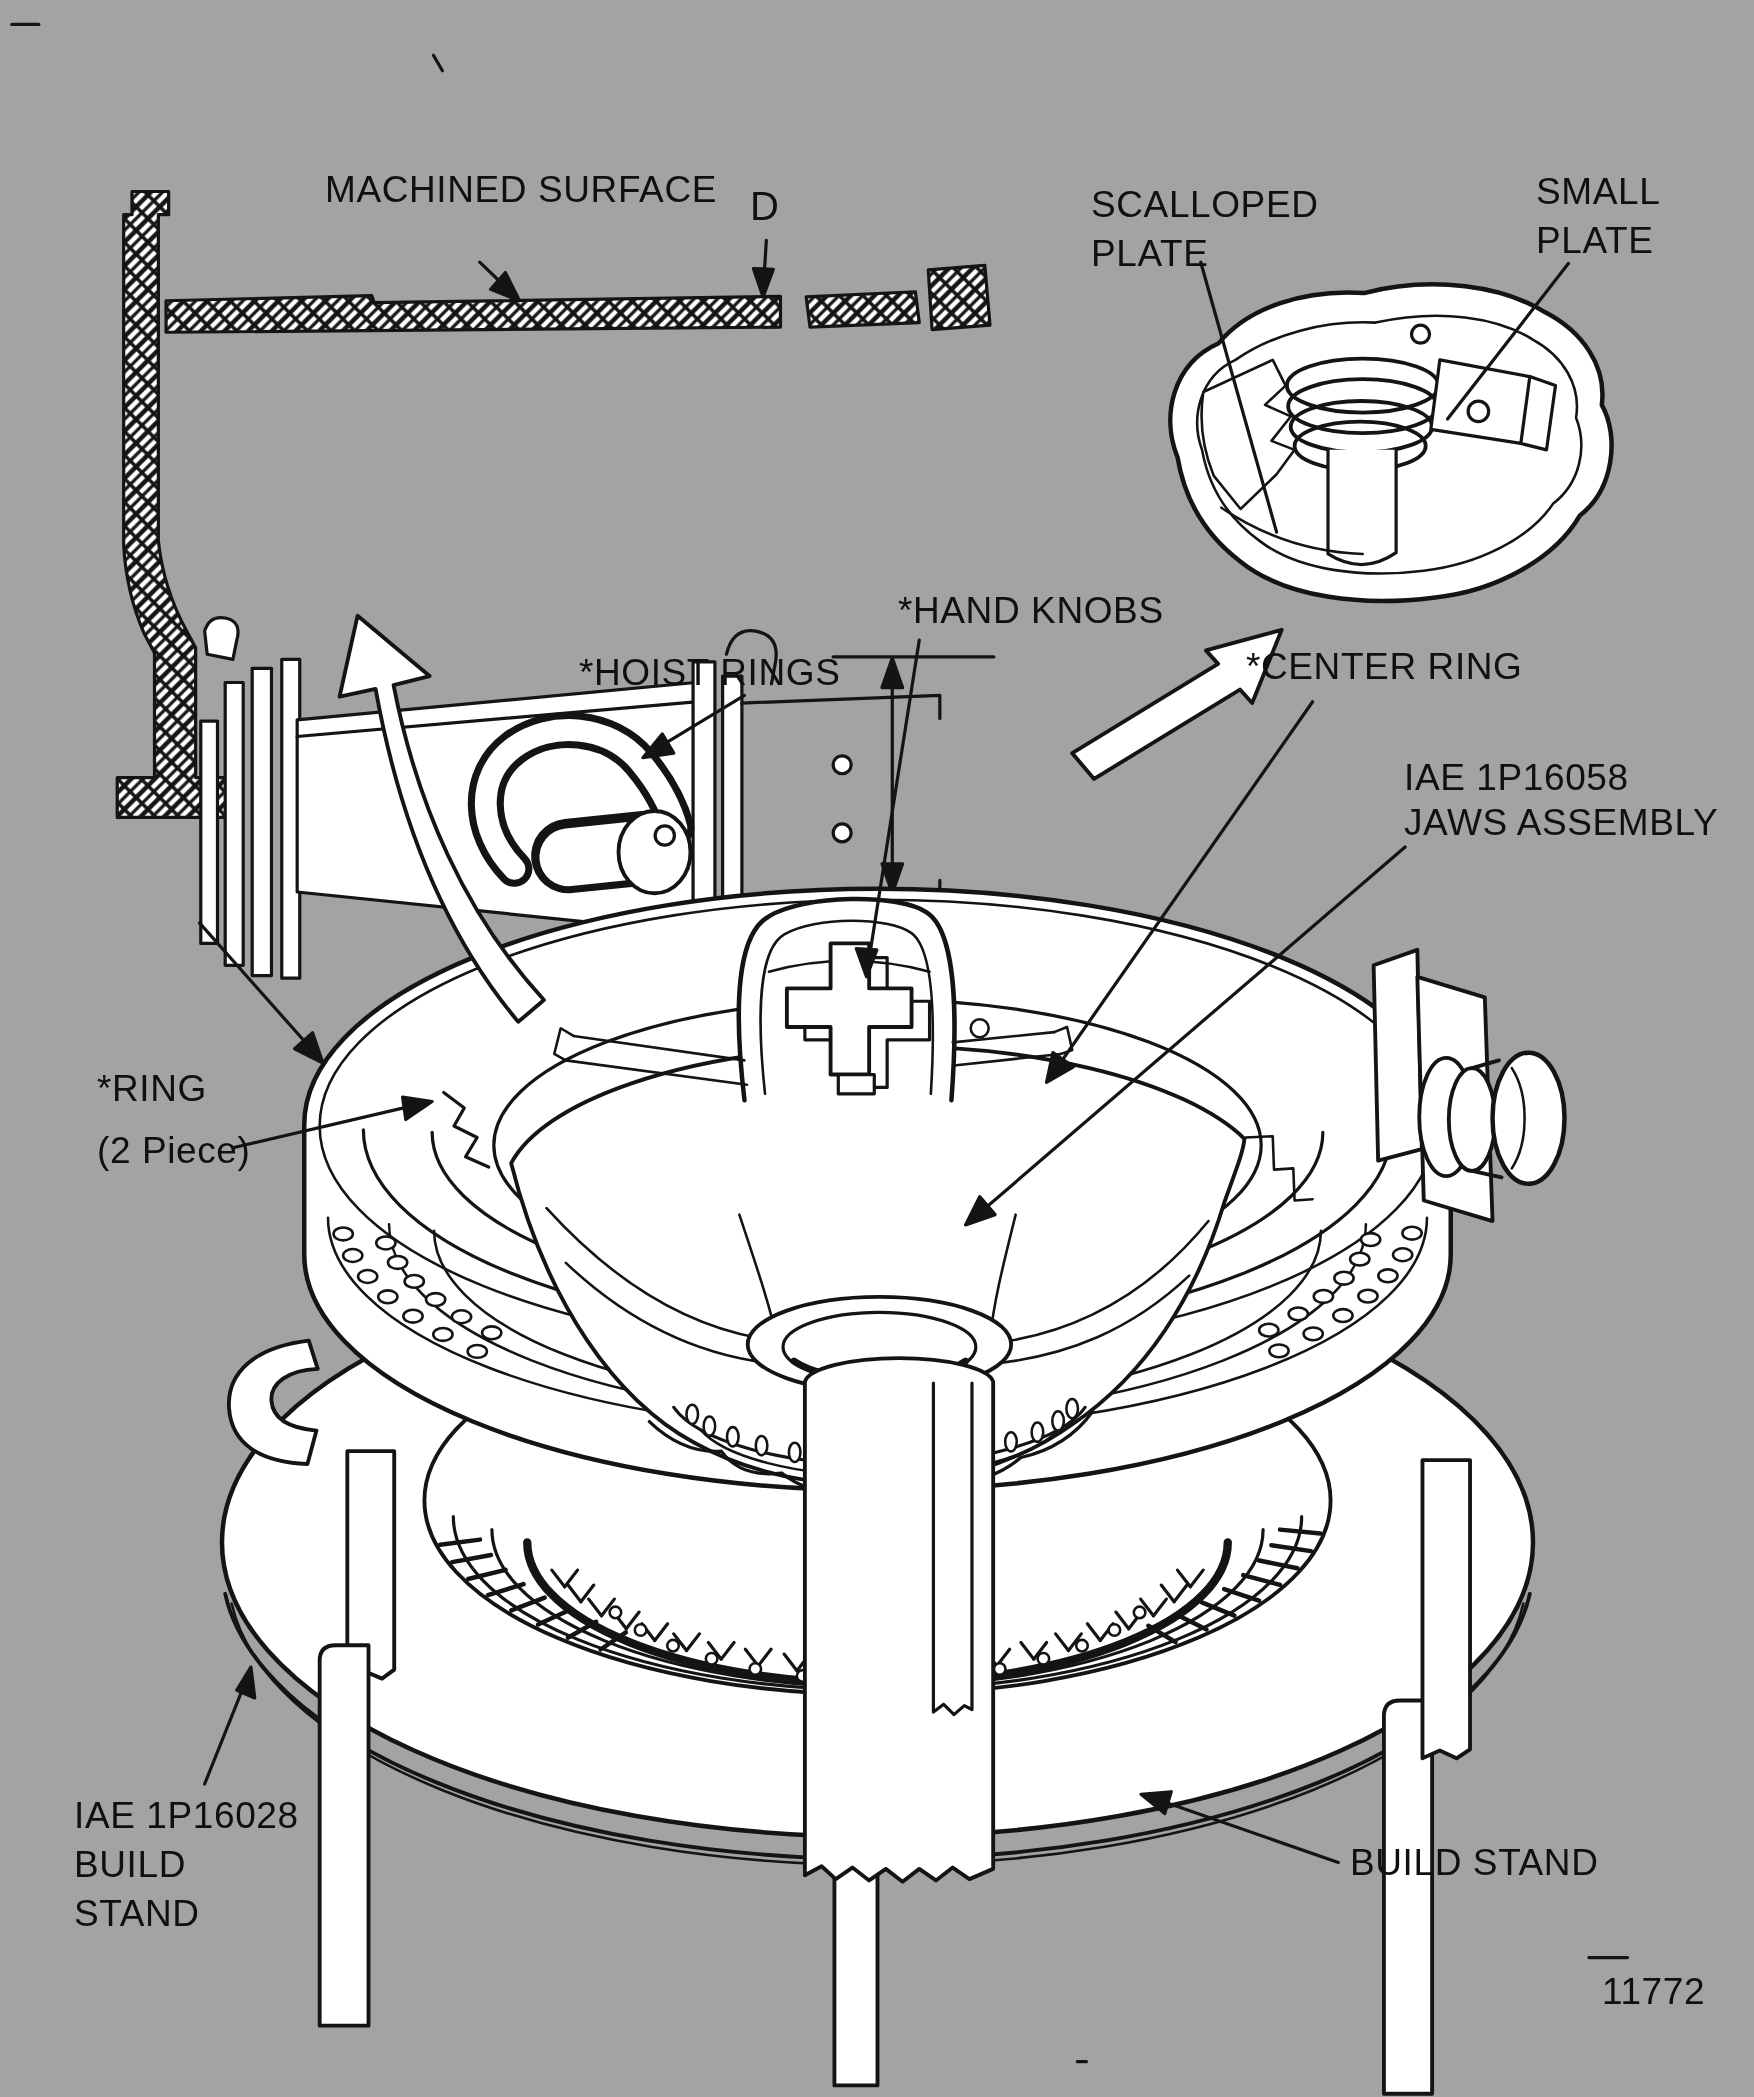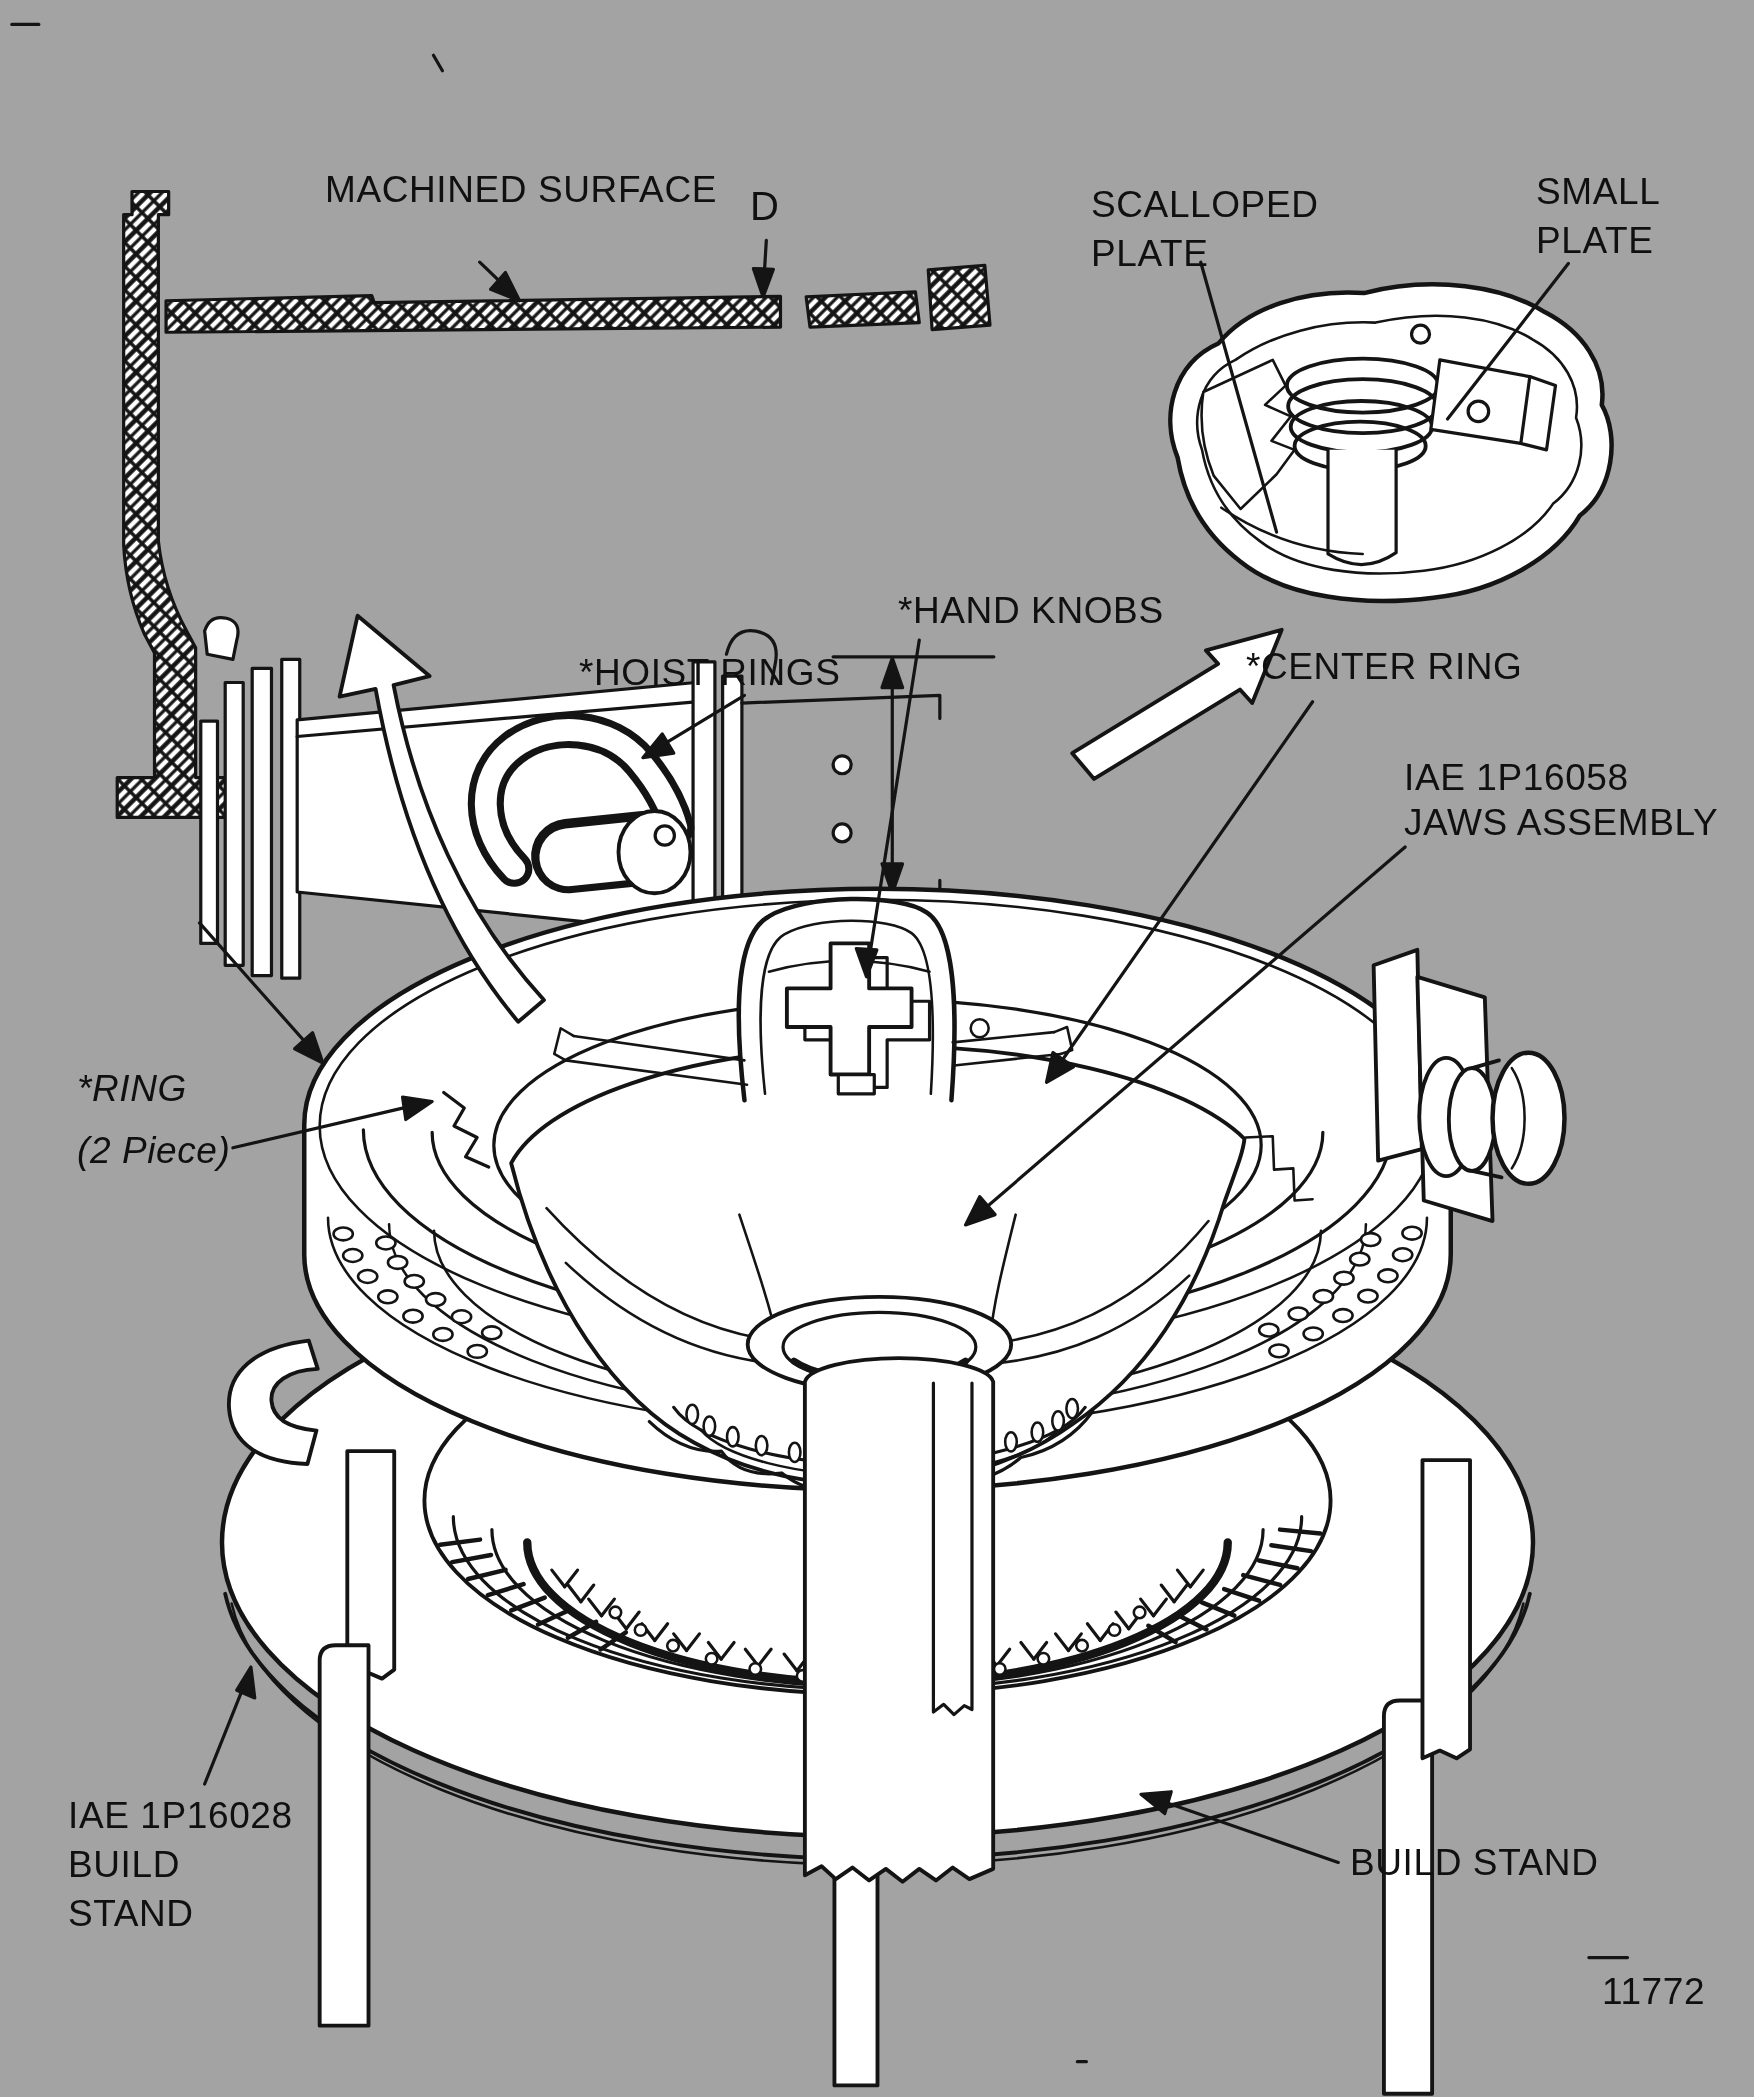--- a/index.html
+++ b/index.html
@@ -10,22 +10,22 @@
   .lbl div{white-space:nowrap;}
   #lbl-machined{left:325px;top:168px;}
   #lbl-d{left:750px;top:184px;font-size:40px;}
   #lbl-scalloped{left:1091px;top:180px;line-height:49px;}
   #lbl-small{left:1536px;top:167px;line-height:49px;}
   #lbl-hand{left:870px;top:589px;margin-left:28px;}
   #lbl-hoist{left:579px;top:651px;}
   #lbl-centerring{left:1246px;top:645px;}
   #lbl-jaws{left:1404px;top:755px;line-height:45px;}
   #lbl-fixture{left:87px;top:819px;line-height:48px;}
-  #lbl-ring2{left:77px;top:1058px;line-height:62px;font-style:italic;}
-  #lbl-buildstand{left:68px;top:1791px;line-height:49px;}
+  #lbl-ring2{left:97px;top:1058px;line-height:62px;}
+  #lbl-buildstand{left:74px;top:1791px;line-height:49px;}
   #lbl-centerloc{left:1337px;top:1838px;line-height:50px;}
   #lbl-centerloc .l2{margin-left:13px;}
   #lbl-parts{left:103px;top:1962px;}
   #lbl-fignum{left:1602px;top:1970px;}
 </style>
 </head>
 <body>
 
 <div class="page">
 

